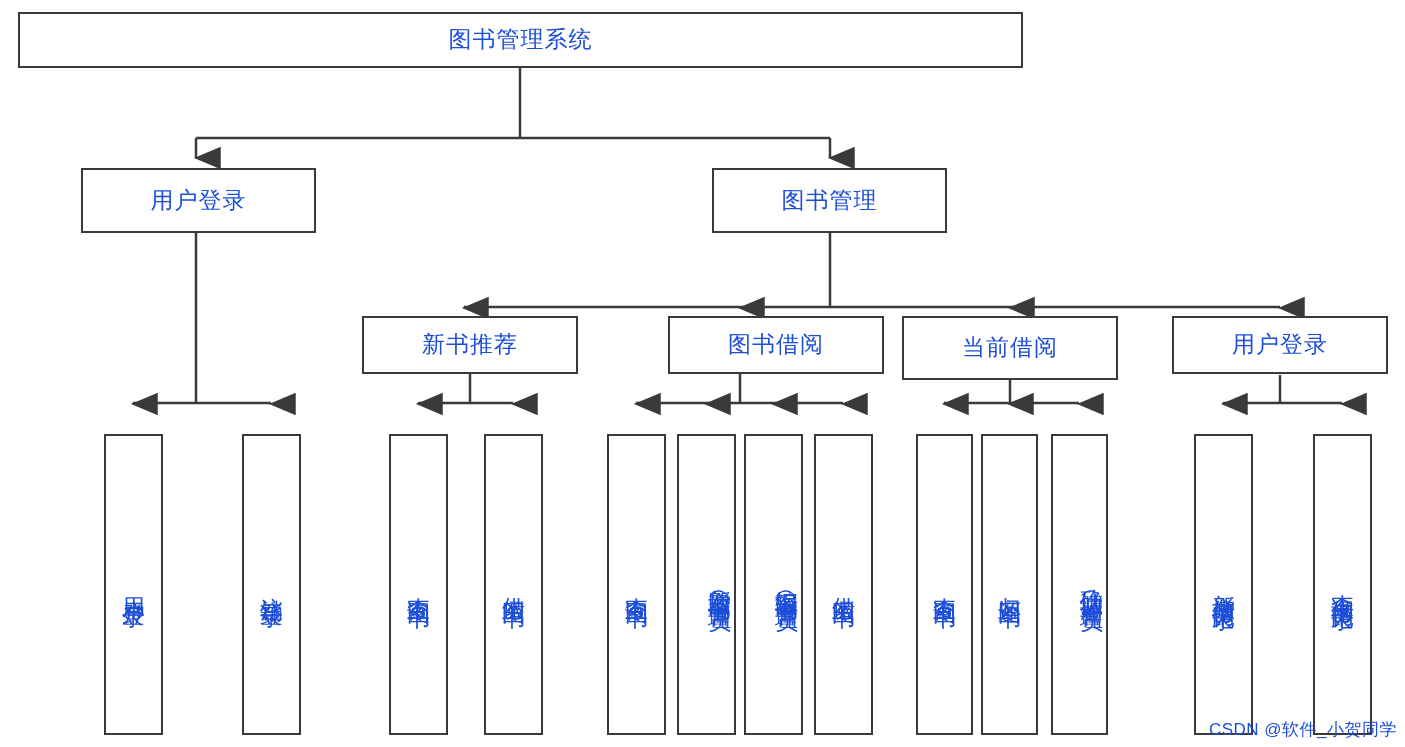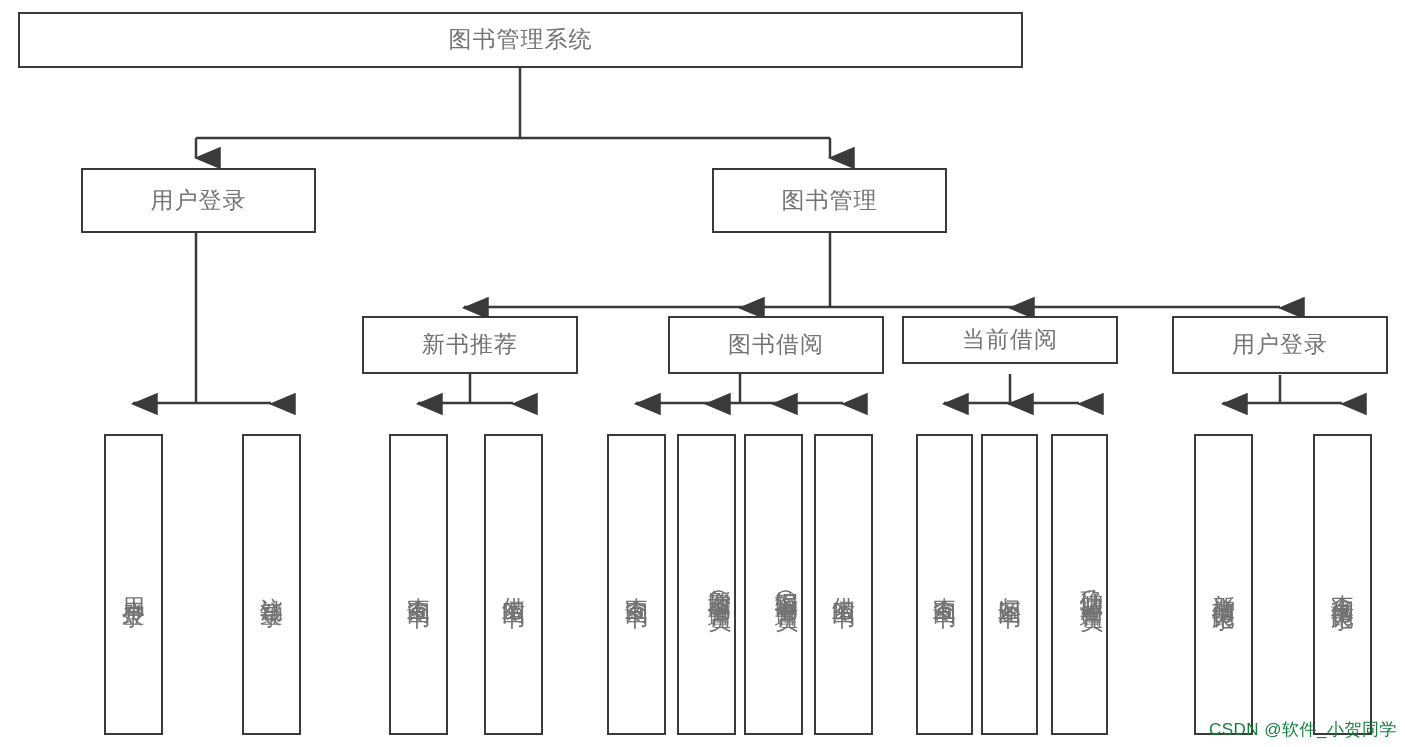--- a/index.html
+++ b/index.html
@@ -21,21 +21,21 @@
     height: 747px;
   }
   .node {
     position: absolute;
     box-sizing: border-box;
     background: #ffffff;
     border: 2.5px solid #3a3a3a;
     display: flex;
     align-items: center;
     justify-content: center;
-    color: #737373;
+    color: #1d4ed8;
     text-align: center;
   }
   .node-h {
     font-size: 23px;
     letter-spacing: 1px;
     line-height: 1.2;
   }
   .node-v {
     writing-mode: vertical-rl;
     text-orientation: upright;
@@ -53,21 +53,21 @@
     left: 0; top: 0;
     width: 1405px;
     height: 747px;
     pointer-events: none;
   }
   #watermark {
     position: absolute;
     right: 8px;
     bottom: 6px;
     font-size: 17px;
-    color: #15803d;
+    color: #1d4ed8;
     letter-spacing: 0.5px;
     white-space: nowrap;
   }
 </style>
 </head>
 <body>
 
 <div id="diagram-root">
 
   <svg id="connectors" viewBox="0 0 1405 747" width="1405" height="747" xmlns="http://www.w3.org/2000/svg">
@@ -130,21 +130,21 @@
   <div class="node node-h" style="left:712px; top:168px; width:235px; height:65px;">
     <span>图书管理</span>
   </div>
 
   <div class="node node-h" style="left:362px; top:316px; width:216px; height:58px;">
     <span>新书推荐</span>
   </div>
   <div class="node node-h" style="left:668px; top:316px; width:216px; height:58px;">
     <span>图书借阅</span>
   </div>
-  <div class="node node-h" style="left:902px; top:316px; width:216px; height:48px;align-items:center;">
+  <div class="node node-h" style="left:902px; top:316px; width:216px; height:64px;align-items:center;">
     <span>当前借阅</span>
   </div>
   <div class="node node-h" style="left:1172px; top:316px; width:216px; height:58px;">
     <span>用户登录</span>
   </div>
 
   <div class="node node-v centered" style="left:104px; top:434px; width:59px; height:301px;">
     <span>用户登录</span>
   </div>
   <div class="node node-v centered" style="left:242px; top:434px; width:59px; height:301px;">

